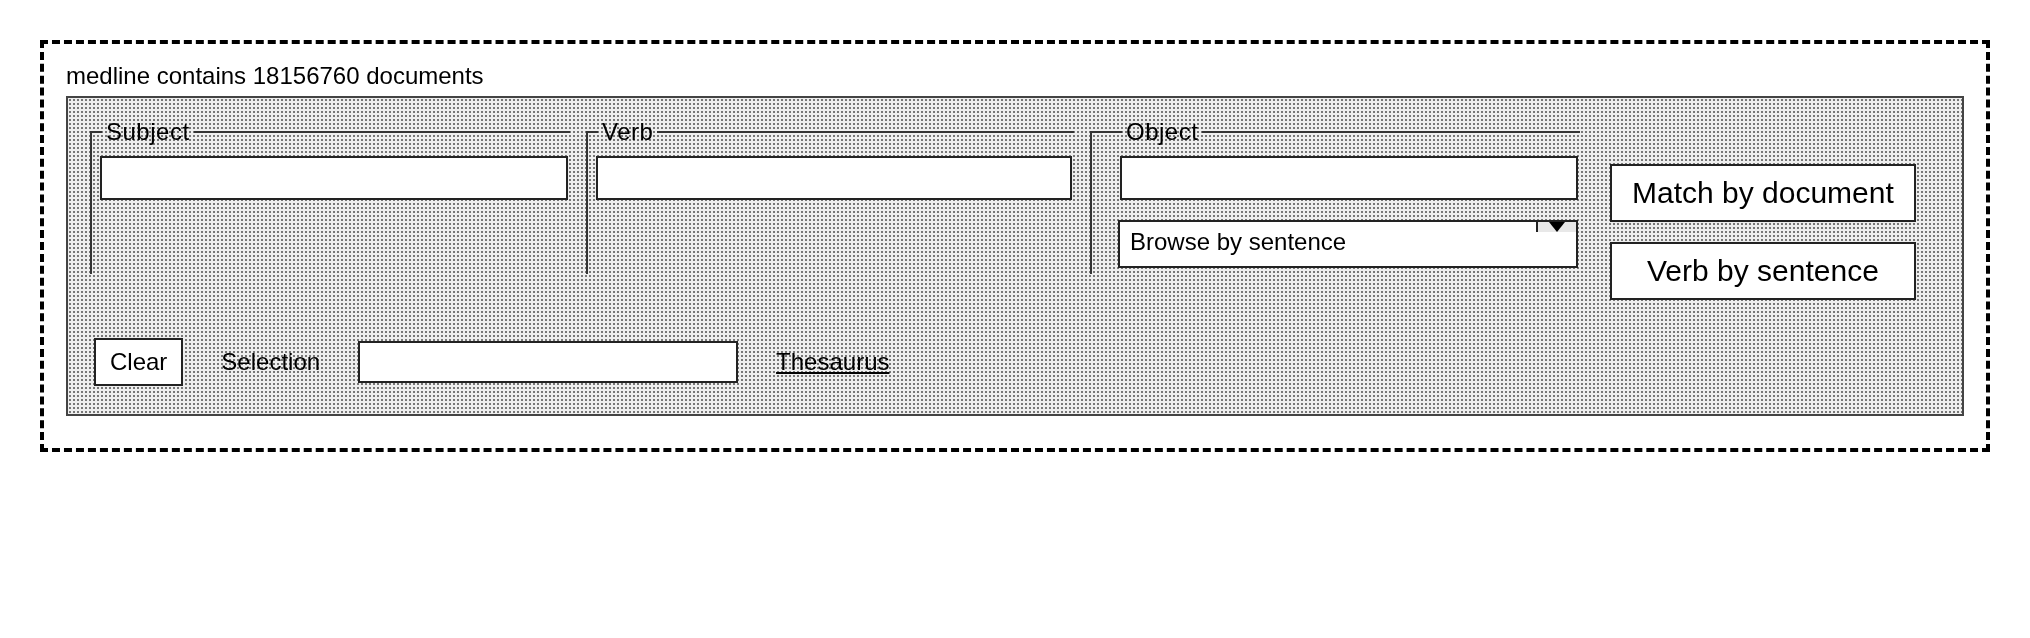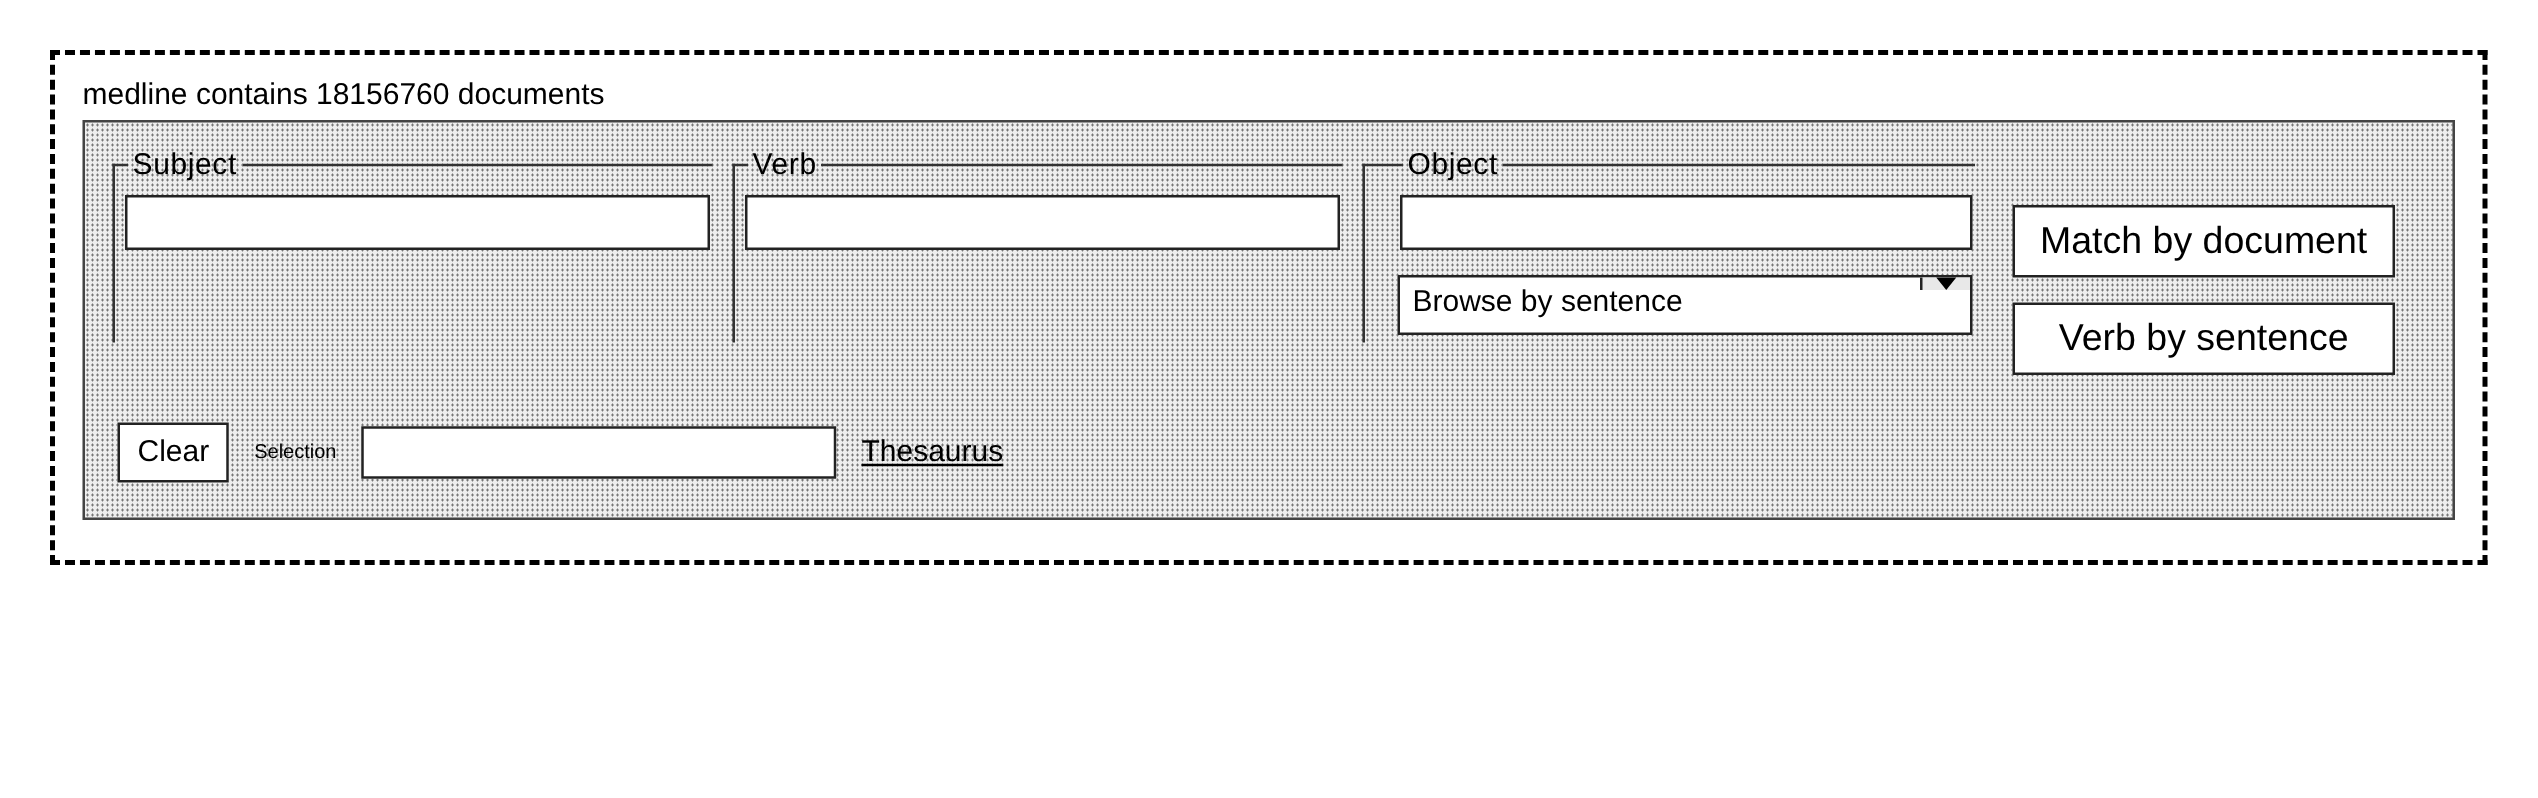--- a/index.html
+++ b/index.html
@@ -115,26 +115,26 @@
       font-family: inherit;
       text-align: center;
     }
     .btn.small {
       padding: 8px 14px;
       font-size: 24px;
     }
     .bottom-row {
       display: flex;
       align-items: center;
-      gap: 20px;
+      gap: 38px;
       margin-top: 38px;
       padding-left: 4px;
     }
     .selection-label {
-      font-size: 16px;
+      font-size: 24px;
     }
     .selection-input {
       width: 380px;
       height: 42px;
       border: 2px solid #222;
       background: #fff;
       font-size: 22px;
       padding: 2px 6px;
     }
     .thesaurus-link {

